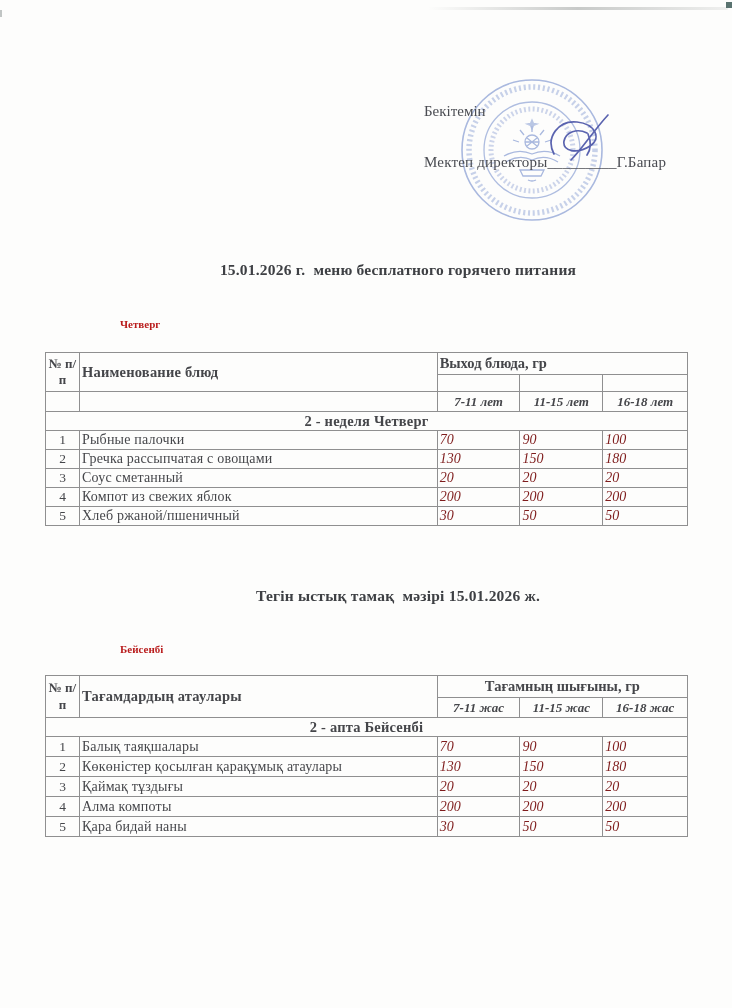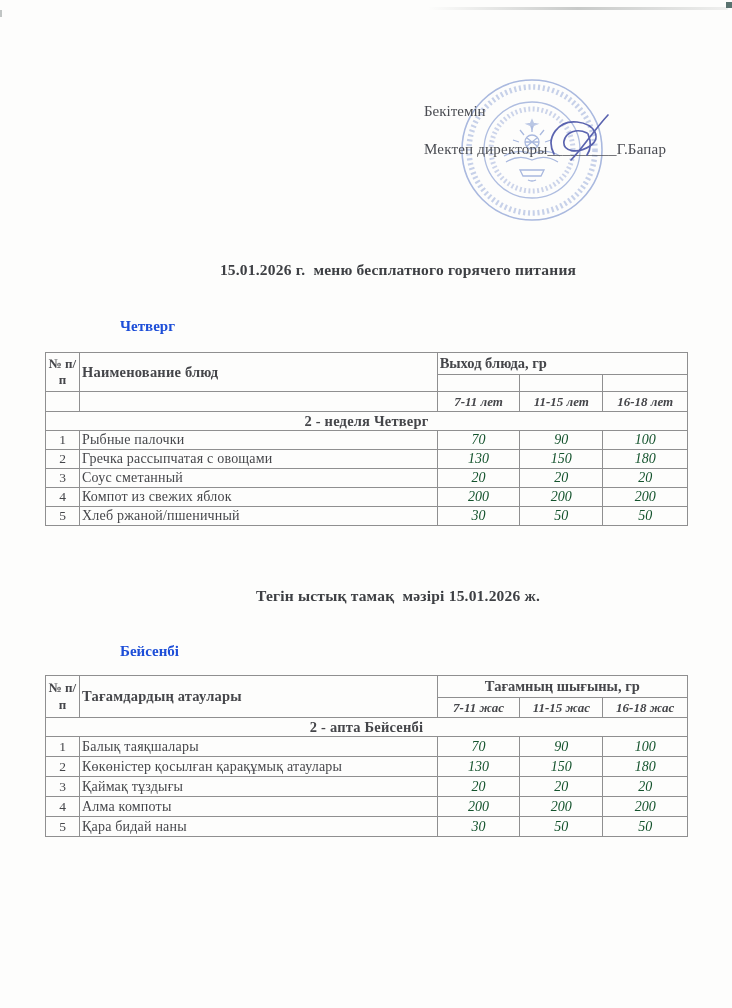--- a/index.html
+++ b/index.html
@@ -23,21 +23,21 @@
     position: absolute; top: 2px; right: 0; width: 6px; height: 6px;
     background: #3d5a57; opacity: .85;
   }
   .scan-left-dot {
     position: absolute; top: 10px; left: 0; width: 2px; height: 7px;
     background: #9aa09e; opacity: .6;
   }
 
   
   .approval { position: absolute; left: 424px; top: 103px; font-size: 15px; color: #4a4c52; }
-  .approval .line1 { margin-bottom: 21px; }
+  .approval .line1 { margin-bottom: 34px; }
   .approval .line2 { letter-spacing: .2px; }
 
   
   .stamp {
     position: absolute; left: 458px; top: 76px; width: 148px; height: 148px;
     mix-blend-mode: multiply; opacity: .85;
   }
 
   
   .signature { position: absolute; left: 544px; top: 113px; width: 78px; height: 50px; }
@@ -45,21 +45,21 @@
   
   .title-ru, .title-kk {
     position: absolute; left: 62px; width: 672px; text-align: center;
     font-weight: bold; font-size: 15.5px; color: #3e4044; white-space: pre;
     letter-spacing: .2px;
   }
   .title-ru { top: 261px; }
   .title-kk { top: 587px; }
 
   .day-label {
-    position: absolute; left: 120px; font-weight: bold; font-size: 15px; color: #1d4ed8;
+    position: absolute; left: 120px; font-weight: bold; font-size: 11px; color: #b91c1c;
   }
   .day-ru { top: 318px; }
   .day-kk { top: 643px; }
 
   
   table.menu {
     position: absolute; left: 45px; width: 643px;
     border-collapse: collapse; table-layout: fixed;
     font-size: 14px; color: #45464a;
   }
@@ -76,21 +76,21 @@
   td.h-group { font-weight: bold; padding-left: 8px; font-size: 14.5px; }
   td.h-group-center { font-weight: bold; text-align: center; font-size: 14.5px; }
   tr.emptyrow td { height: 16px; }
   tr.hrow td { height: 21px; }
   tr.agerow td { height: 19px; text-align: center; font-style: italic; font-weight: bold; font-size: 13px; }
   tr.weekrow td { height: 18px; text-align: center; font-weight: bold; font-size: 14.5px; letter-spacing: .2px; }
   tr.drow td { height: 18px; }
   .table-kk tr.drow td { height: 19px; }
   td.c-num { text-align: center; font-size: 13.5px; }
   td.c-dish { padding-left: 9px; letter-spacing: .2px; margin-left: 16px; }
-  td.c-val { text-align: center; font-style: italic; font-size: 14px; color: #14532d; }
+  td.c-val { font-style: italic; font-size: 14px; color: #7f1d1d; }
 </style>
 </head>
 <body>
 
 <div class="page">
 
   <div class="scan-streak"></div>
   <div class="scan-corner"></div>
   <div class="scan-left-dot"></div>
 

